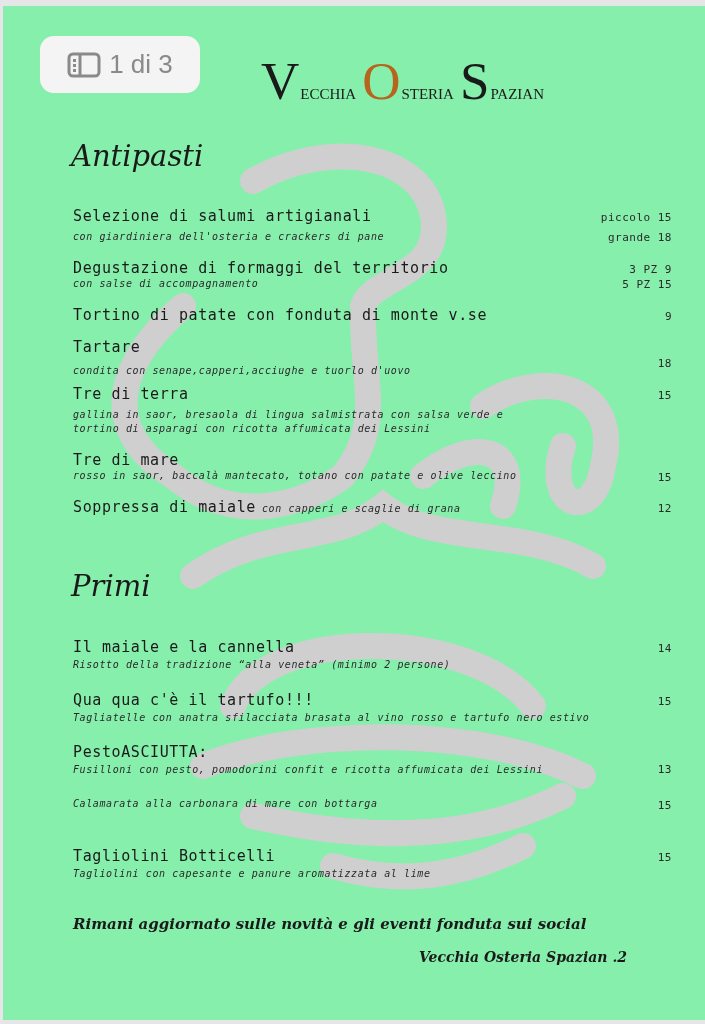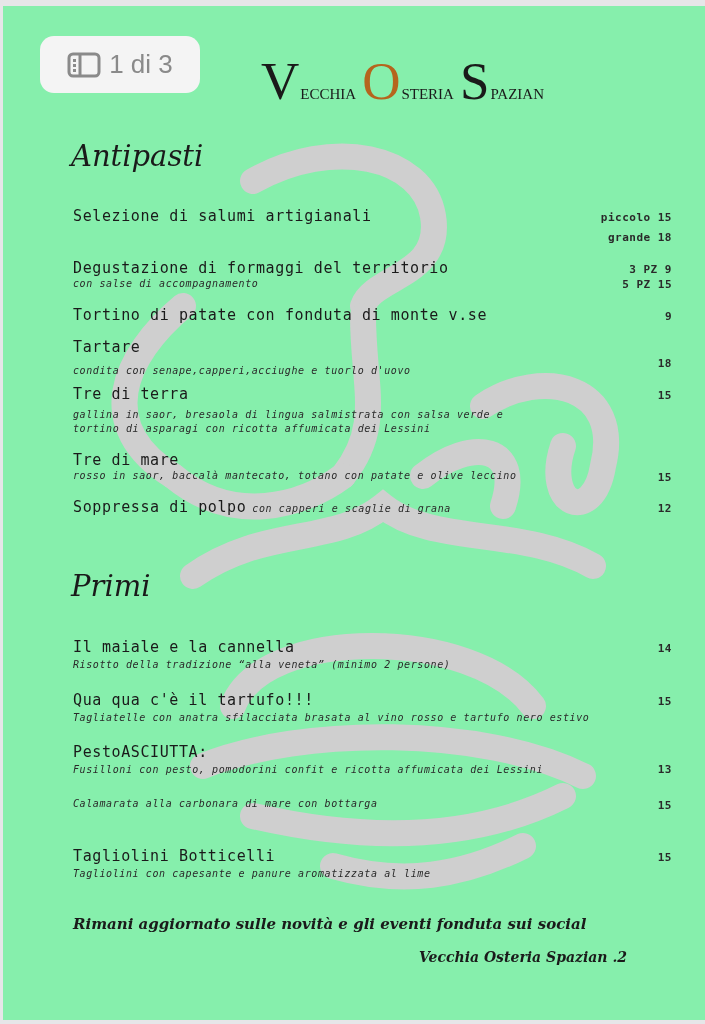--- a/index.html
+++ b/index.html
@@ -31,21 +31,21 @@
   .logo .small { font-size:15px; line-height:11px; margin:0 6px 4px 1px; letter-spacing:0; }
   .logo .accent { color:#b5651d; }
   .section-title {
     position:absolute; left:68px;
     font-family:"DejaVu Serif", serif; font-style:italic;
     font-size:29px; color:#1a1a1a;
   }
   .item { position:absolute; left:70px; right:33px; }
   .name { font-size:15px; color:#1a1a1a; letter-spacing:0.6px; white-space:nowrap; }
   .desc { font-size:10px; font-style:italic; color:#2a2a2a; letter-spacing:0.6px; white-space:nowrap; }
-  .price { position:absolute; right:0; font-size:11px; color:#2a2a2a; text-align:right; white-space:nowrap; letter-spacing:0.5px;font-weight:bold; }
+  .price { position:absolute; right:0; font-size:11px; color:#2a2a2a; text-align:right; white-space:nowrap; letter-spacing:0.5px; }
   .inline-desc { font-size:10px; font-style:italic; color:#2a2a2a; letter-spacing:0.6px; margin-left:6px; }
   .footer-social {
     position:absolute; left:70px; top:909px;
     font-family:"DejaVu Serif", serif; font-style:italic; font-weight:bold;
     font-size:15px; color:#1a1a1a;
   }
   .footer-sign {
     position:absolute; right:78px; top:943px;
     font-family:"DejaVu Serif", serif; font-style:italic; font-weight:bold;
     font-size:14px; color:#1a1a1a;
@@ -89,20 +89,21 @@
     <span class="big accent">O</span>
     <span class="small">STERIA</span>
     <span class="big">S</span>
     <span class="small">PAZIAN</span>
   </div>
 
   <div class="section-title" style="top:133px;">Antipasti</div>
 
   <div class="item" style="top:201px;">
     <div class="name">Selezione di salumi artigianali</div>
+    <div class="desc" style="margin-top:6px;">con giardiniera dell'osteria e crackers di pane</div>
     <div class="price" style="top:4px;">piccolo 15</div>
     <div class="price" style="top:24px;">grande 18</div>
   </div>
 
   <div class="item" style="top:253px;">
     <div class="name">Degustazione di formaggi del territorio</div>
     <div class="desc" style="margin-top:1px;">con salse di accompagnamento</div>
     <div class="price" style="top:4px;">3 PZ 9</div>
     <div class="price" style="top:19px;">5 PZ 15</div>
   </div>
@@ -126,21 +127,21 @@
   </div>
 
   <div class="item" style="top:445px;">
     <div class="name">Tre di mare</div>
     <div class="desc" style="margin-top:1px;">rosso in saor, baccalà mantecato, totano con patate e olive leccino</div>
     <div class="price" style="top:20px;">15</div>
   </div>
 
   <div class="item" style="top:492px;">
     <div class="name">
-      <span>Soppressa di polpo</span><span class="inline-desc">con capperi e scaglie di grana</span>
+      <span>Soppressa di maiale</span><span class="inline-desc">con capperi e scaglie di grana</span>
     </div>
     <div class="price" style="top:4px;">12</div>
   </div>
 
   <div class="section-title" style="top:563px;">Primi</div>
 
   <div class="item" style="top:632px;">
     <div class="name">Il maiale e la cannella</div>
     <div class="desc" style="margin-top:3px;">Risotto della tradizione “alla veneta” (minimo 2 persone)</div>
     <div class="price" style="top:4px;">14</div>

